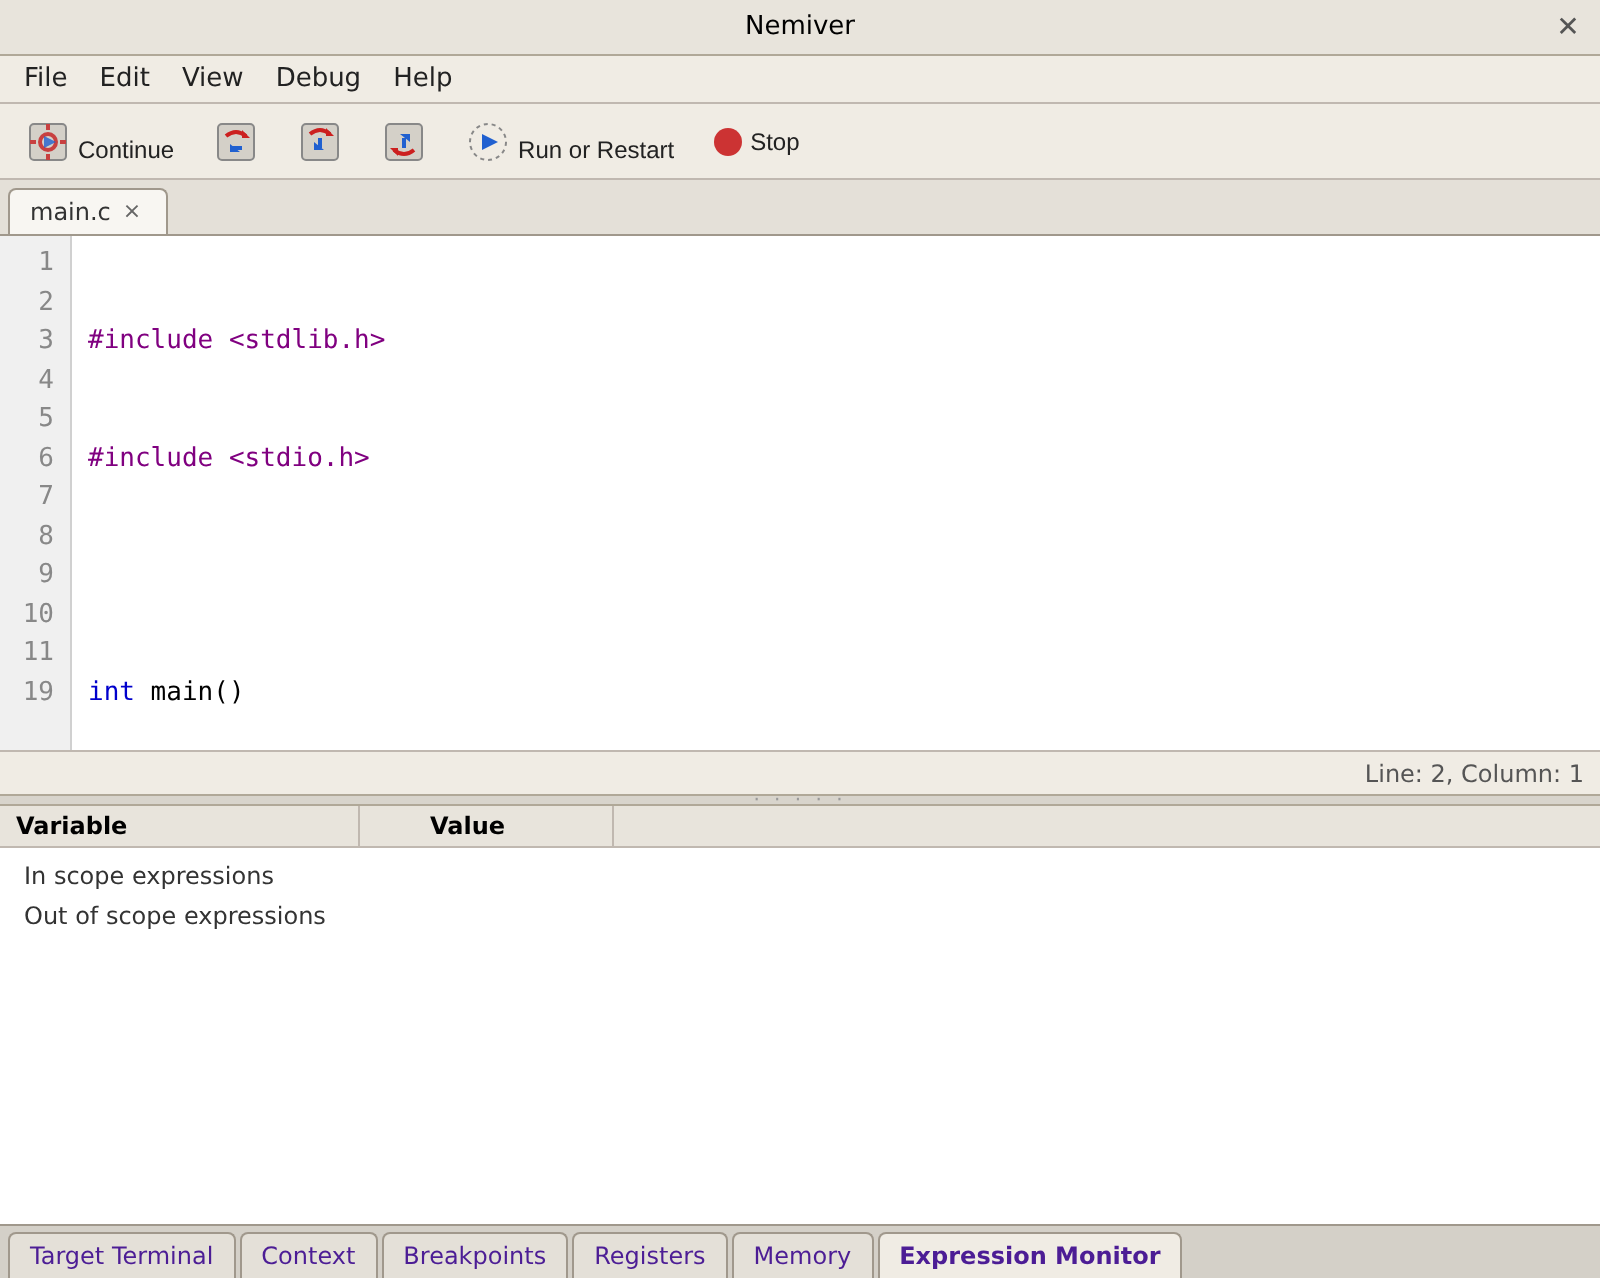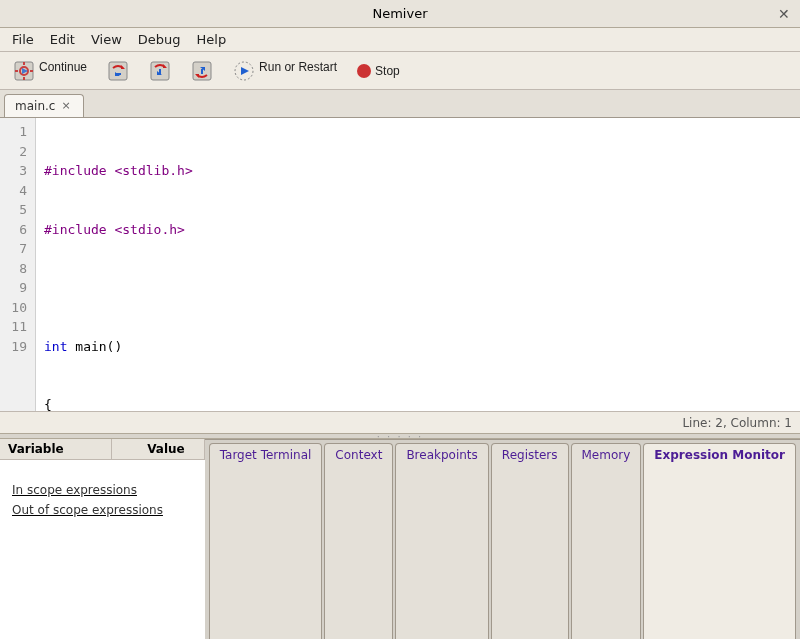--- a/index.html
+++ b/index.html
@@ -57,21 +57,21 @@
       background: #f0ece4;
       border-bottom: 1px solid #c0b8b0;
       display: flex;
       align-items: center;
       padding: 3px 6px;
       height: 38px;
       gap: 6px;
     }
     .toolbar-btn {
       display: flex;
-      align-items: flex-start;
+      align-items: flex-end;
       gap: 4px;
       padding: 3px 6px;
       background: transparent;
       border: 1px solid transparent;
       cursor: pointer;
       border-radius: 3px;
       font-size: 12px;
       color: #222;
     }
     .icon-stop {
@@ -181,21 +181,22 @@
     #resize-handle-dots {
       letter-spacing: 2px;
       color: #999;
       font-size: 10px;
     }
 
     
     #bottom-panel {
       background: #ffffff;
       display: flex;
-      height: 200px;
+      flex-direction: column;
+      height: 236px;
     }
 
     
     #variables-table {
       flex: 1;
       overflow: auto;
     }
     #var-header {
       display: flex;
       background: #e8e4dc;
@@ -205,22 +206,21 @@
     }
     .var-col {
       padding: 3px 8px;
       border-right: 1px solid #c0b8b0;
     }
     .var-col-variable { width: 180px; }
     .var-col-value { width: 100px; margin-left: 27px; }
     .var-col-type { flex: 1; }
 
     #var-body {
-      padding: 20px 0;
-      text-decoration: underline;
+      padding: 4px 0;
     }
     .var-section {
       padding: 3px 12px;
       font-size: 12px;
       color: #333;
     }
 
     
     #bottom-tabs {
       display: flex;

